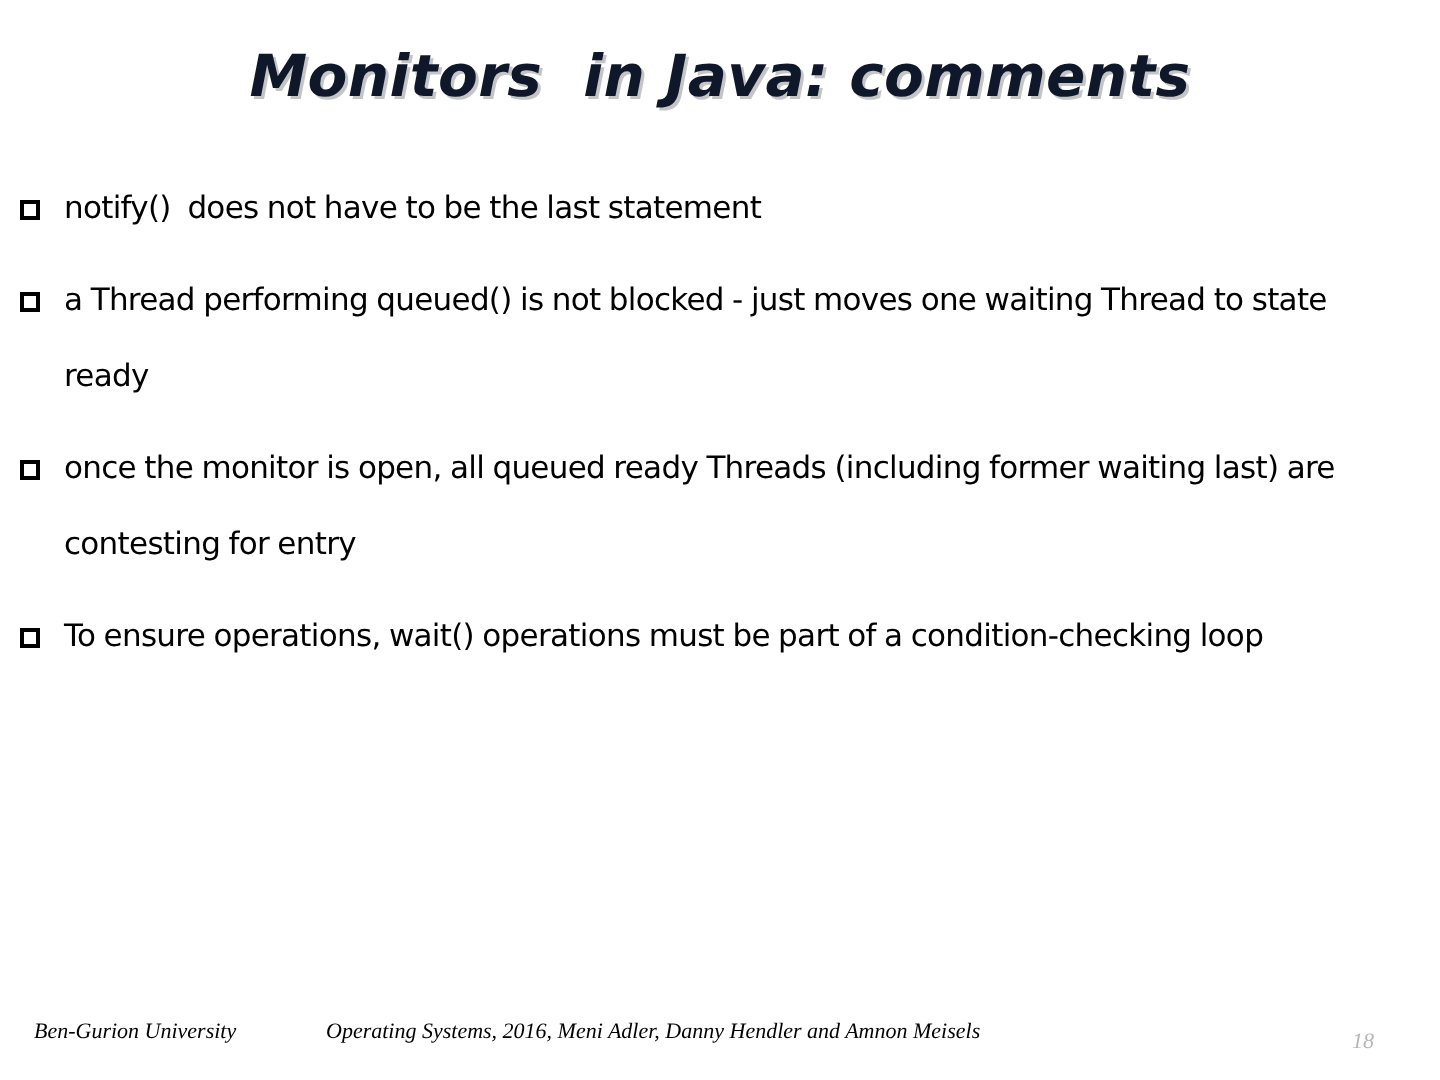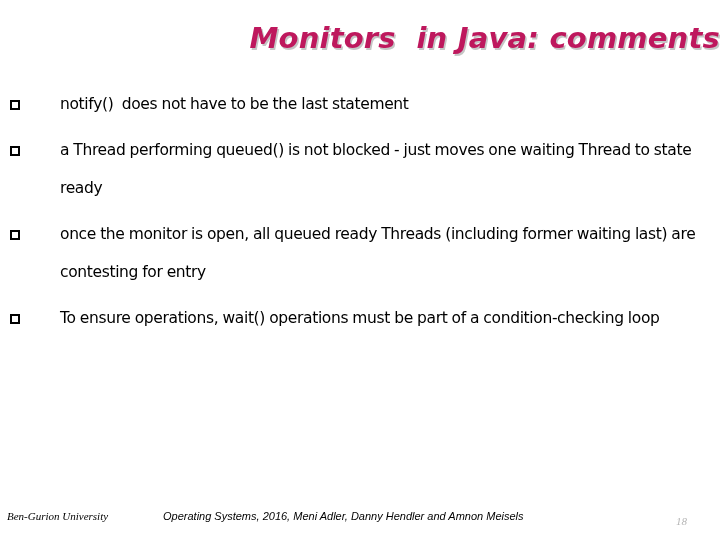--- a/index.html
+++ b/index.html
@@ -22,27 +22,27 @@
     inset: 0;
     background: #ffffff;
   }
 
   
   .title {
     position: absolute;
     left: 0;
     top: 22px;
     width: 720px;
-    text-align: right;
+    text-align: center;
     font-family: "DejaVu Sans", sans-serif;
     font-style: italic;
     font-weight: bold;
     font-size: 29px;
     letter-spacing: 0.2px;
-    color: #be185d;
+    color: #0f172a;
     text-shadow: 1.5px 1.5px 0px rgba(150,150,150,0.55);
     white-space: pre;
     line-height: 1.15;
   }
 
   
   .body {
     position: absolute;
     left: 10px;
     top: 92px;
@@ -80,46 +80,45 @@
   .bullet-text {
     flex: 1 1 auto;
     font-family: "DejaVu Sans", sans-serif;
     font-size: 15.5px;
     line-height: 38px;
     color: #000000;
     letter-spacing: -0.35px;
     word-spacing: -0.4px;
     white-space: pre-wrap;
     margin-top: -7px;
-    margin-left: 28px;
   }
 
   
   .footer {
     position: absolute;
     left: 0;
     bottom: 0;
     width: 720px;
     height: 40px;
   }
   .footer-left {
     position: absolute;
-    left: 7px;
+    left: 17px;
     top: 10px;
     font-family: "Liberation Serif", serif;
     font-style: italic;
     font-size: 11px;
     color: #000000;
     white-space: nowrap;
   }
   .footer-center {
     position: absolute;
     left: 163px;
     top: 10px;
-    font-family: Liberation Sans, sans-serif;
+    font-family: Liberation Serif, serif;
     font-style: italic;
     font-size: 11px;
     color: #000000;
     white-space: nowrap;
   }
   .footer-page {
     position: absolute;
     left: 676px;
     top: 15px;
     font-family: "Liberation Serif", serif;

